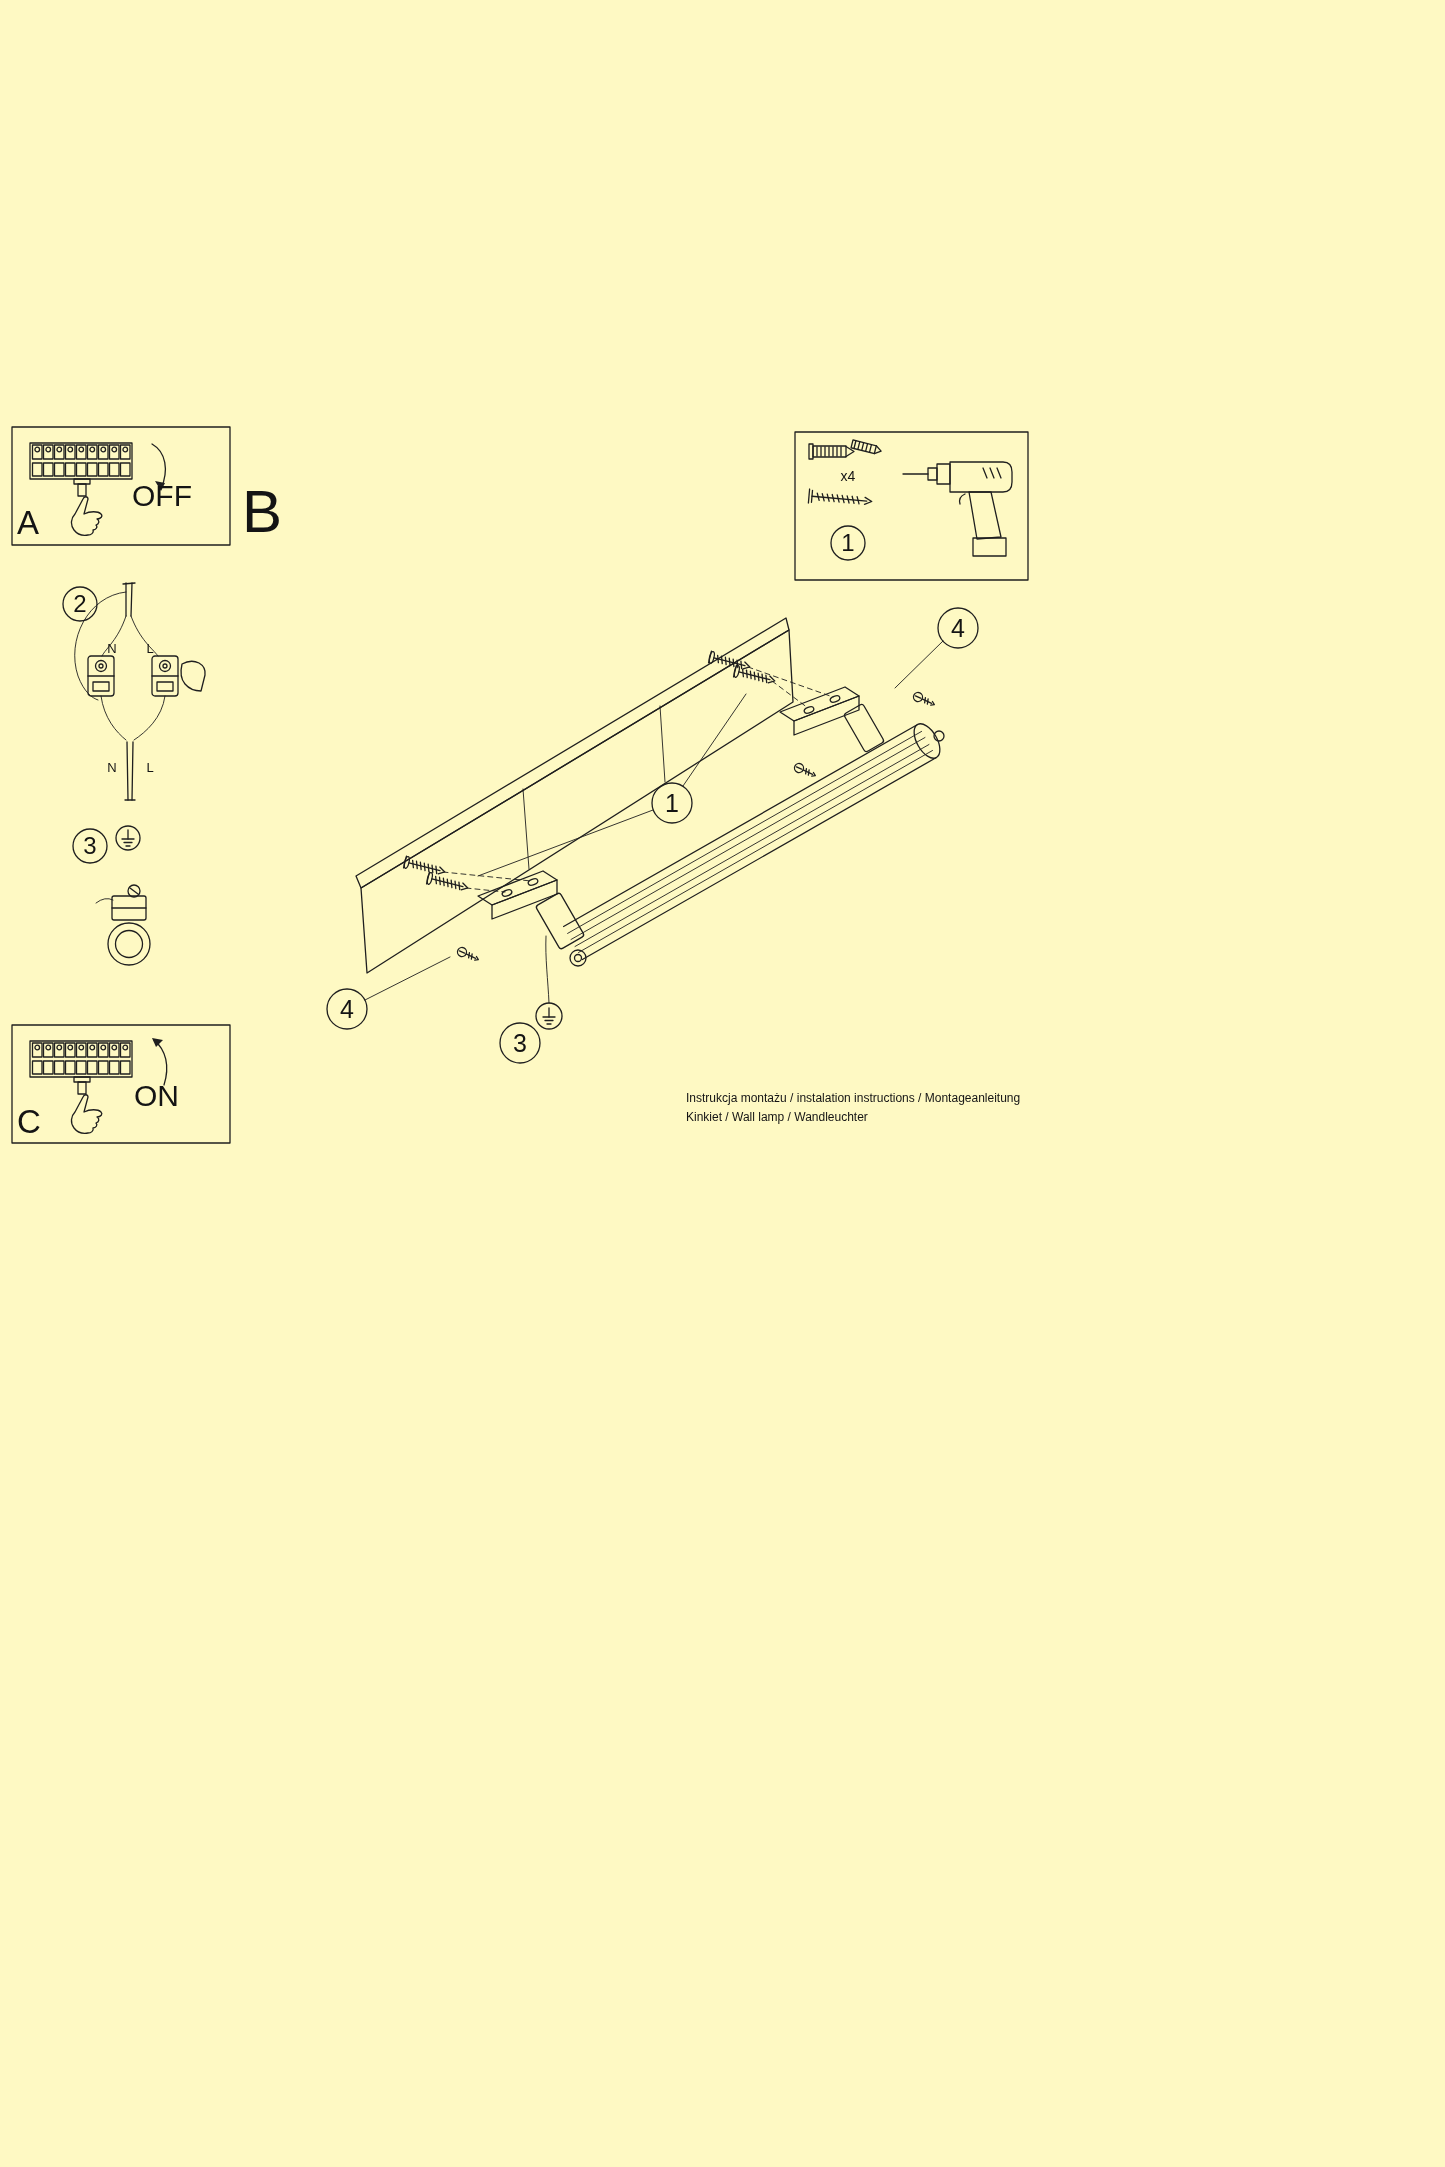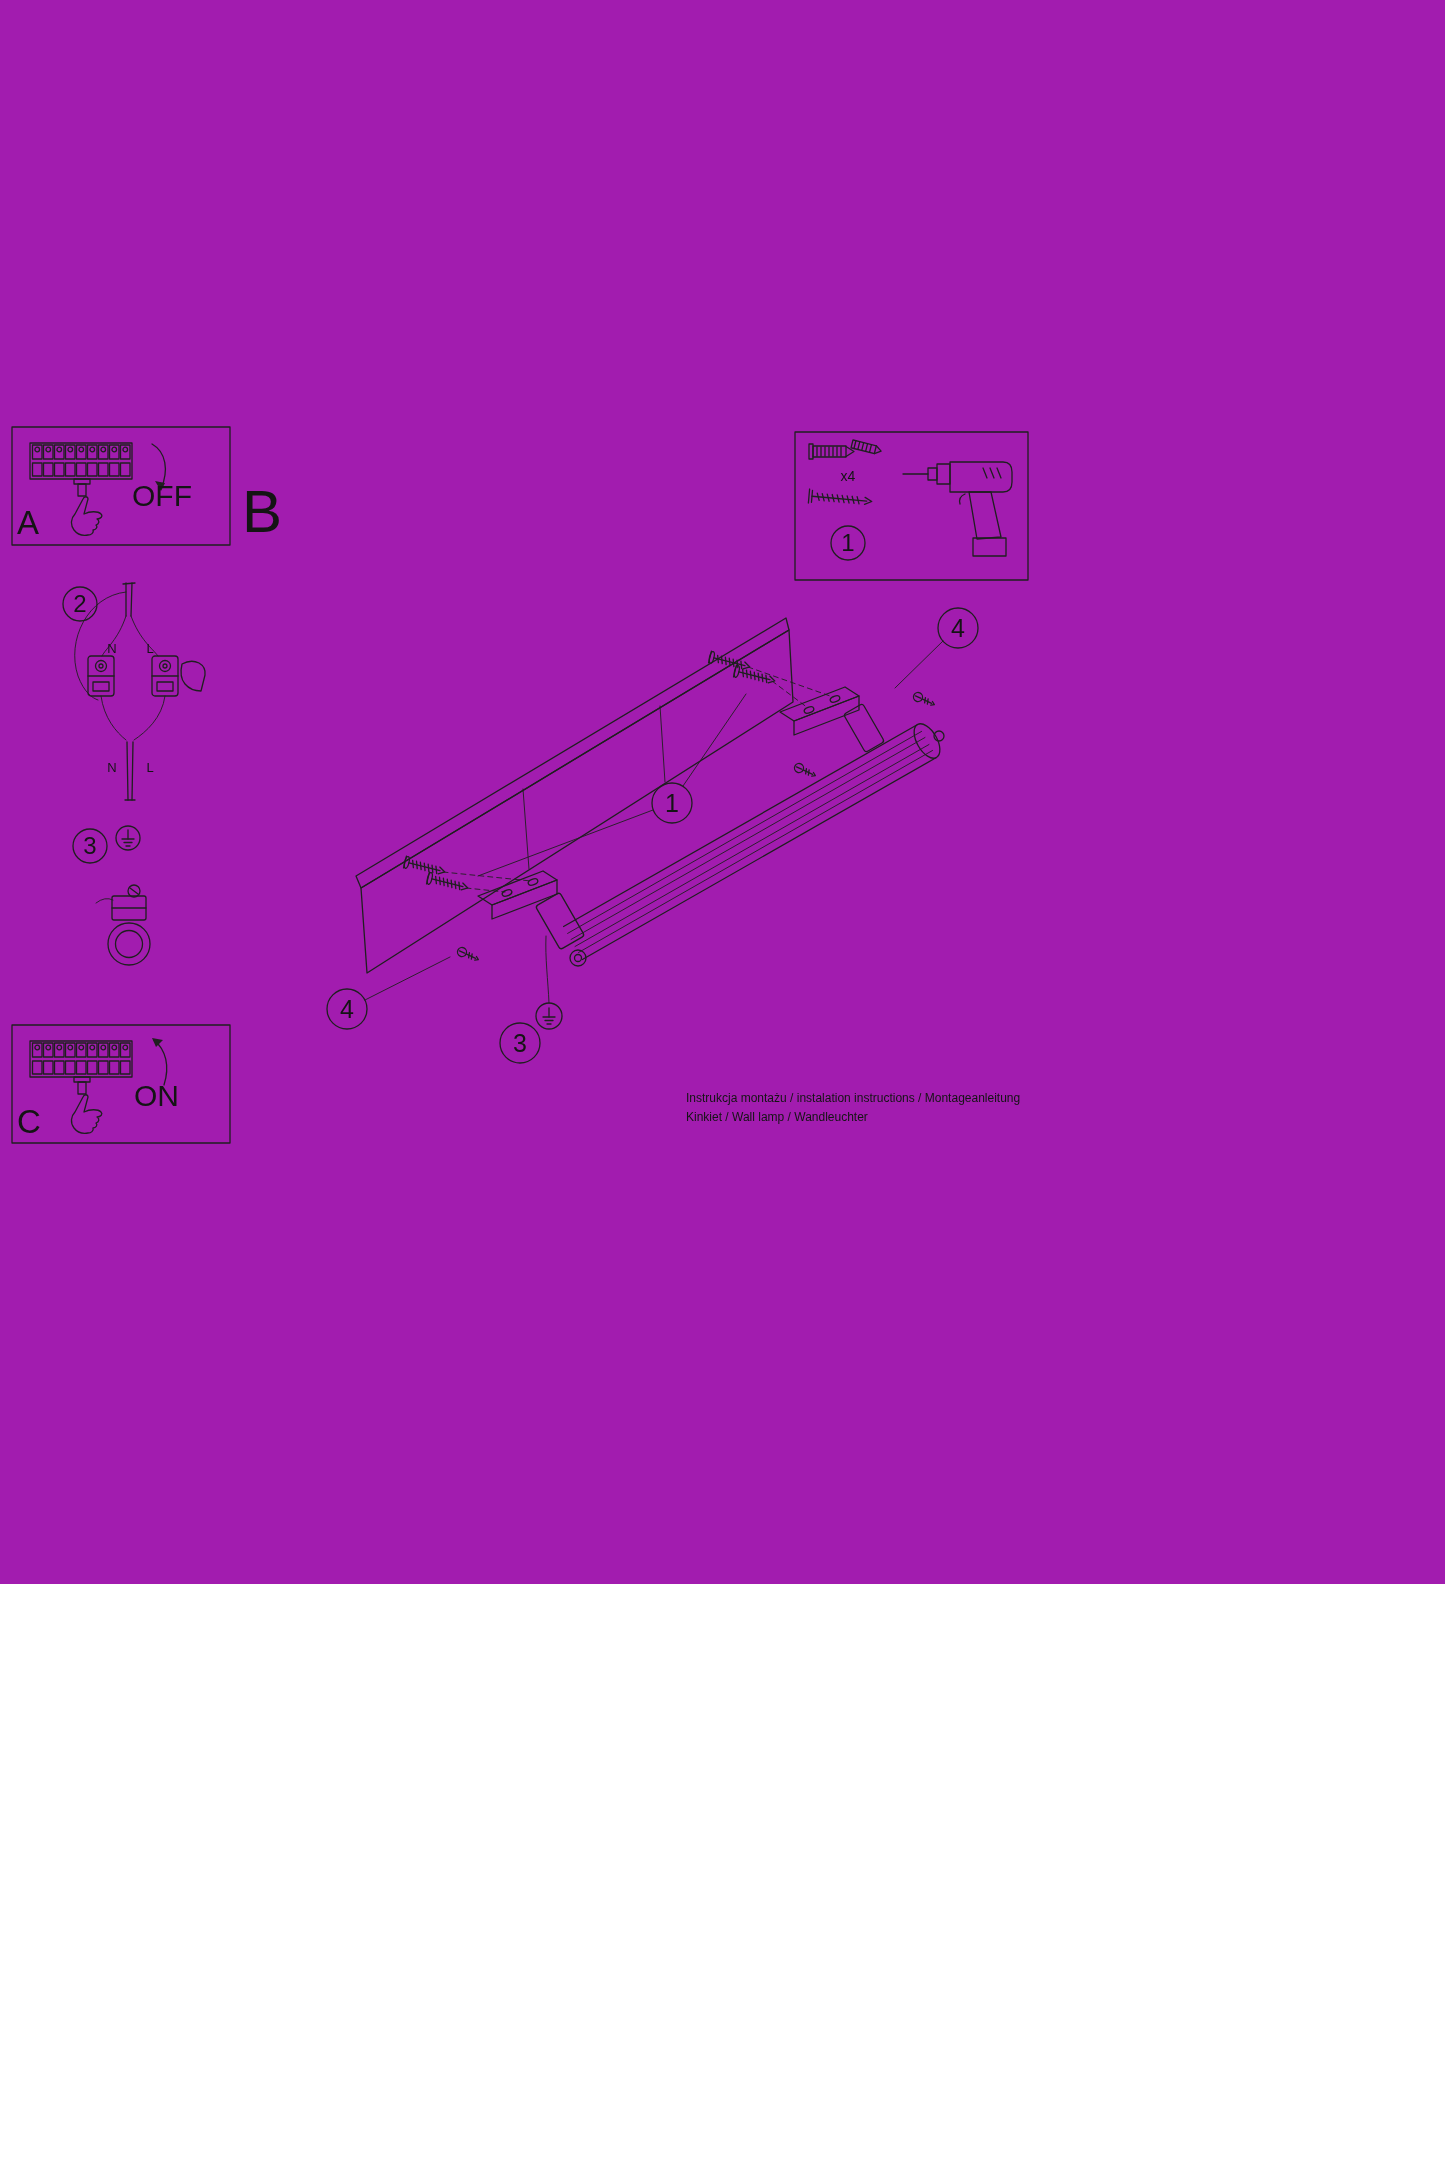--- a/index.html
+++ b/index.html
@@ -1,16 +1,16 @@
 <!DOCTYPE html>
 <html><head>
 <meta charset="utf-8">
 <style>
   html,body{margin:0;padding:0;background:#fff;}
-  .page{position:relative;width:1445px;height:1584px;background:#a21caf;overflow:hidden;text-decoration:underline;}
+  .page{position:relative;width:1445px;height:2167px;background:#fef9c3;overflow:hidden;text-decoration:underline;}
   svg{display:block;position:absolute;left:0;top:0;}
   .ln{fill:none;stroke:#1f1f1f;stroke-width:1.3;stroke-linecap:round;stroke-linejoin:round;}
   .thin{stroke-width:0.9;}
   .dash{stroke-dasharray:5 4;stroke-width:0.9;}
   .solidfill{fill:#1f1f1f;stroke:none;}
   text{font-family:"Liberation Sans","DejaVu Sans",sans-serif;fill:#141414;stroke:none;}
   .num{text-anchor:middle;font-size:24px;}
   .numbig{text-anchor:middle;font-size:25px;}
   .biglabel{font-size:33px;}
   .hugeletter{font-size:60px;}

